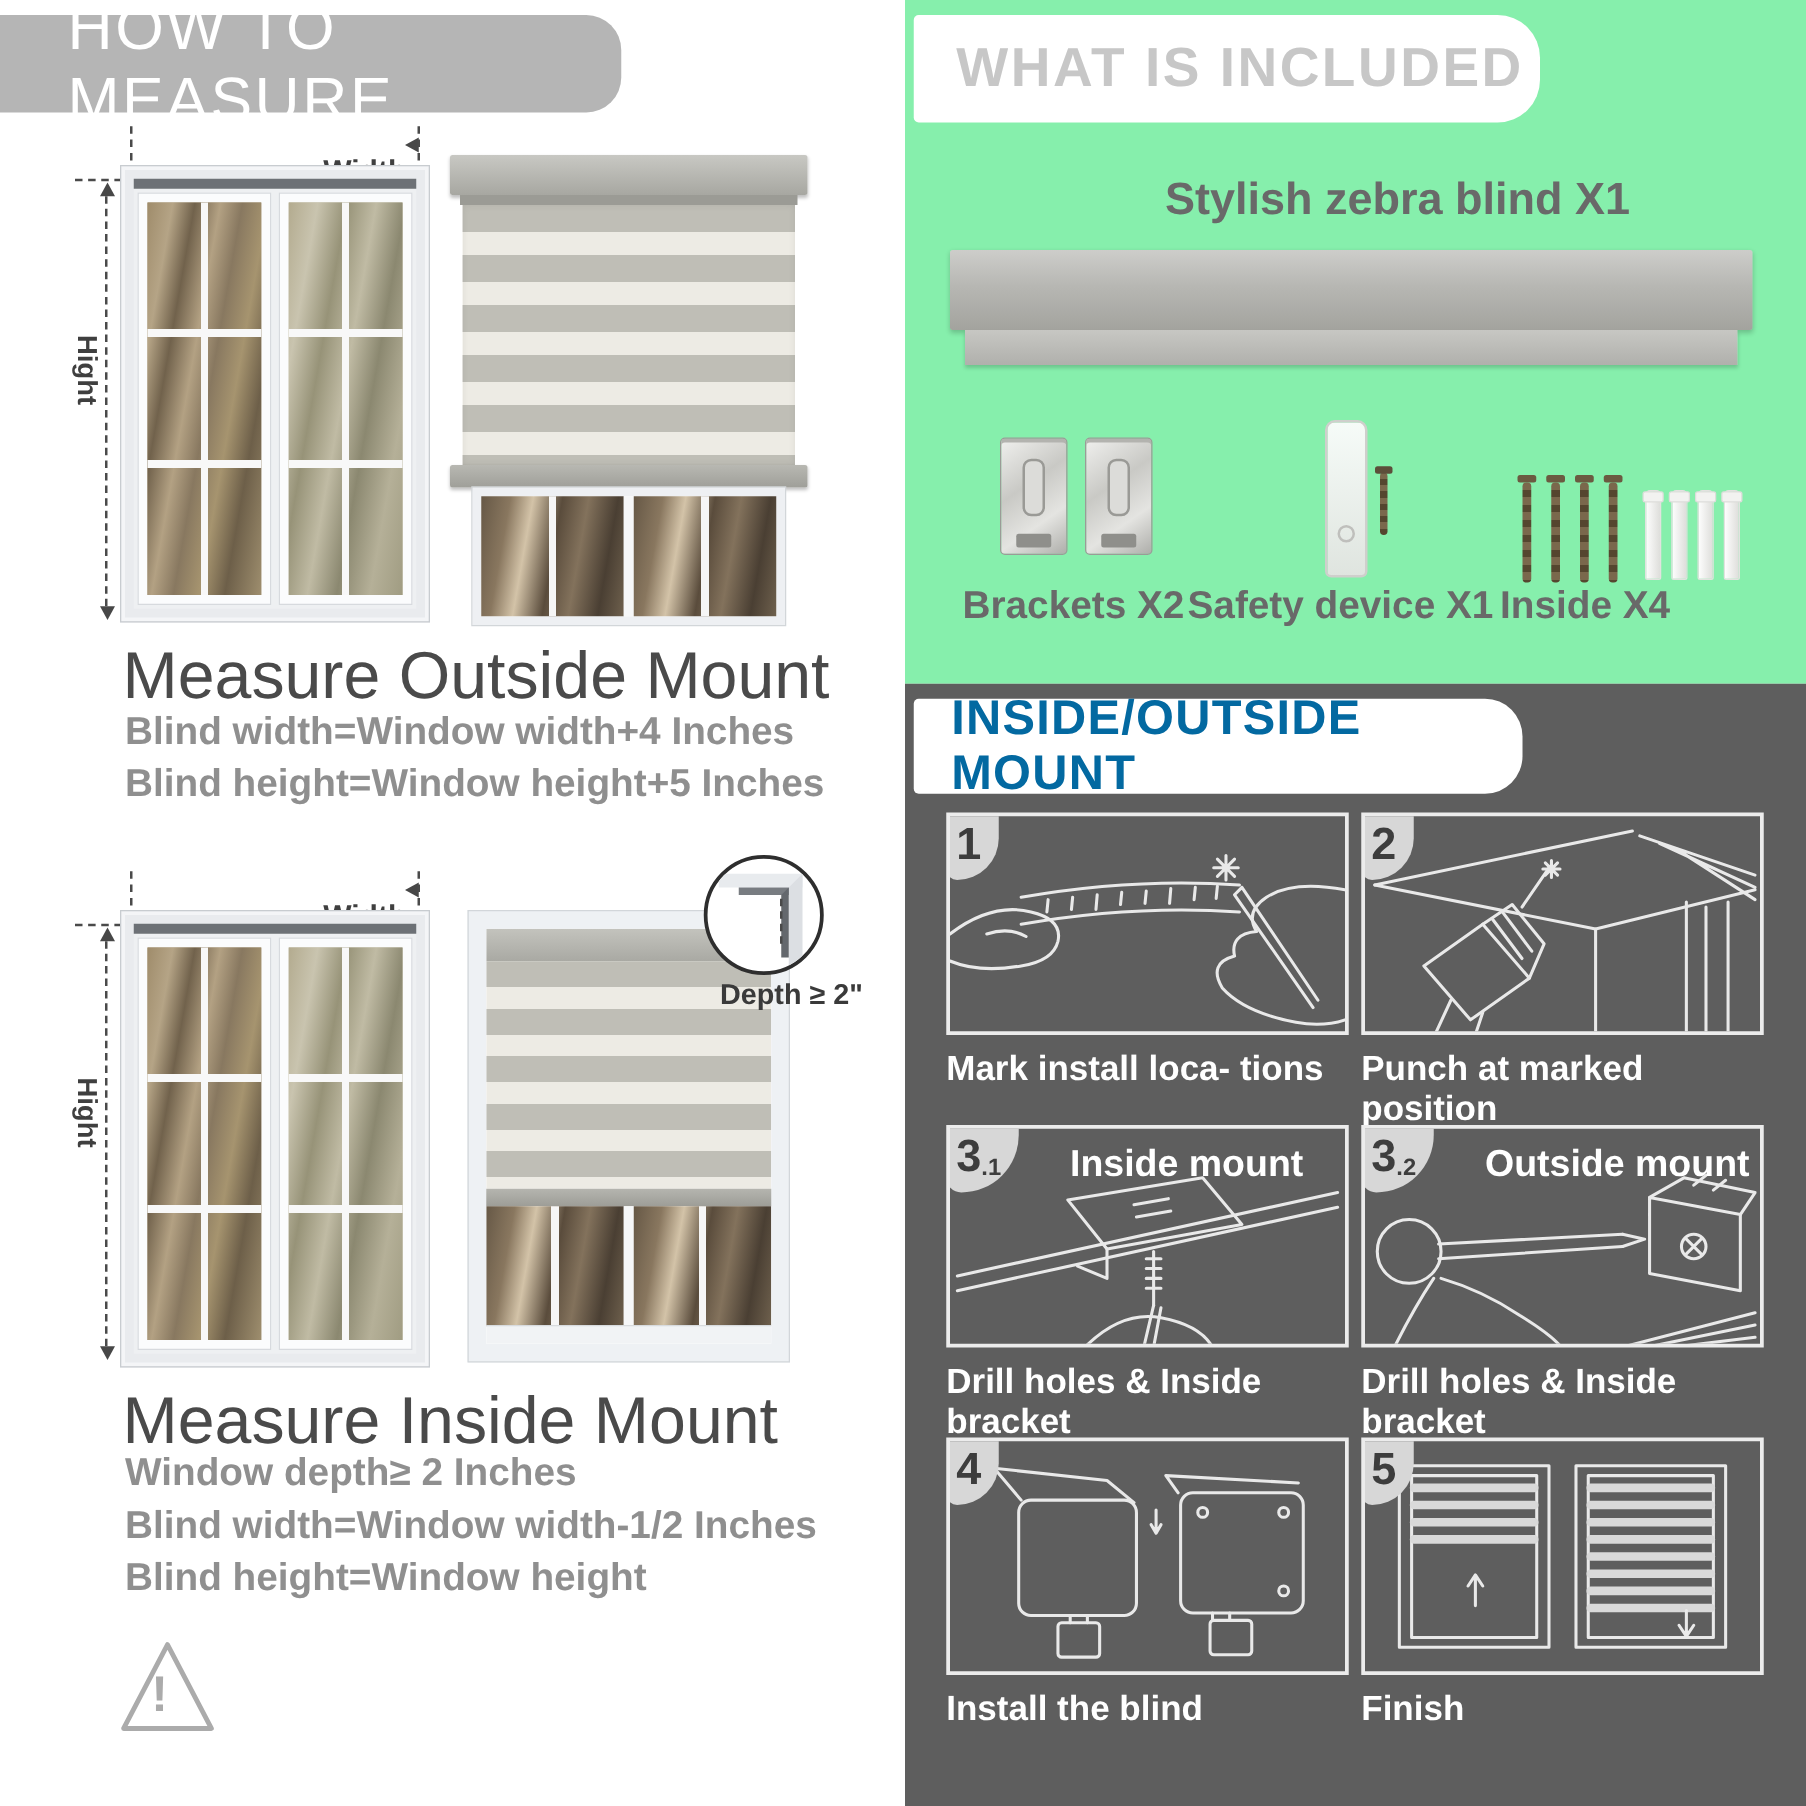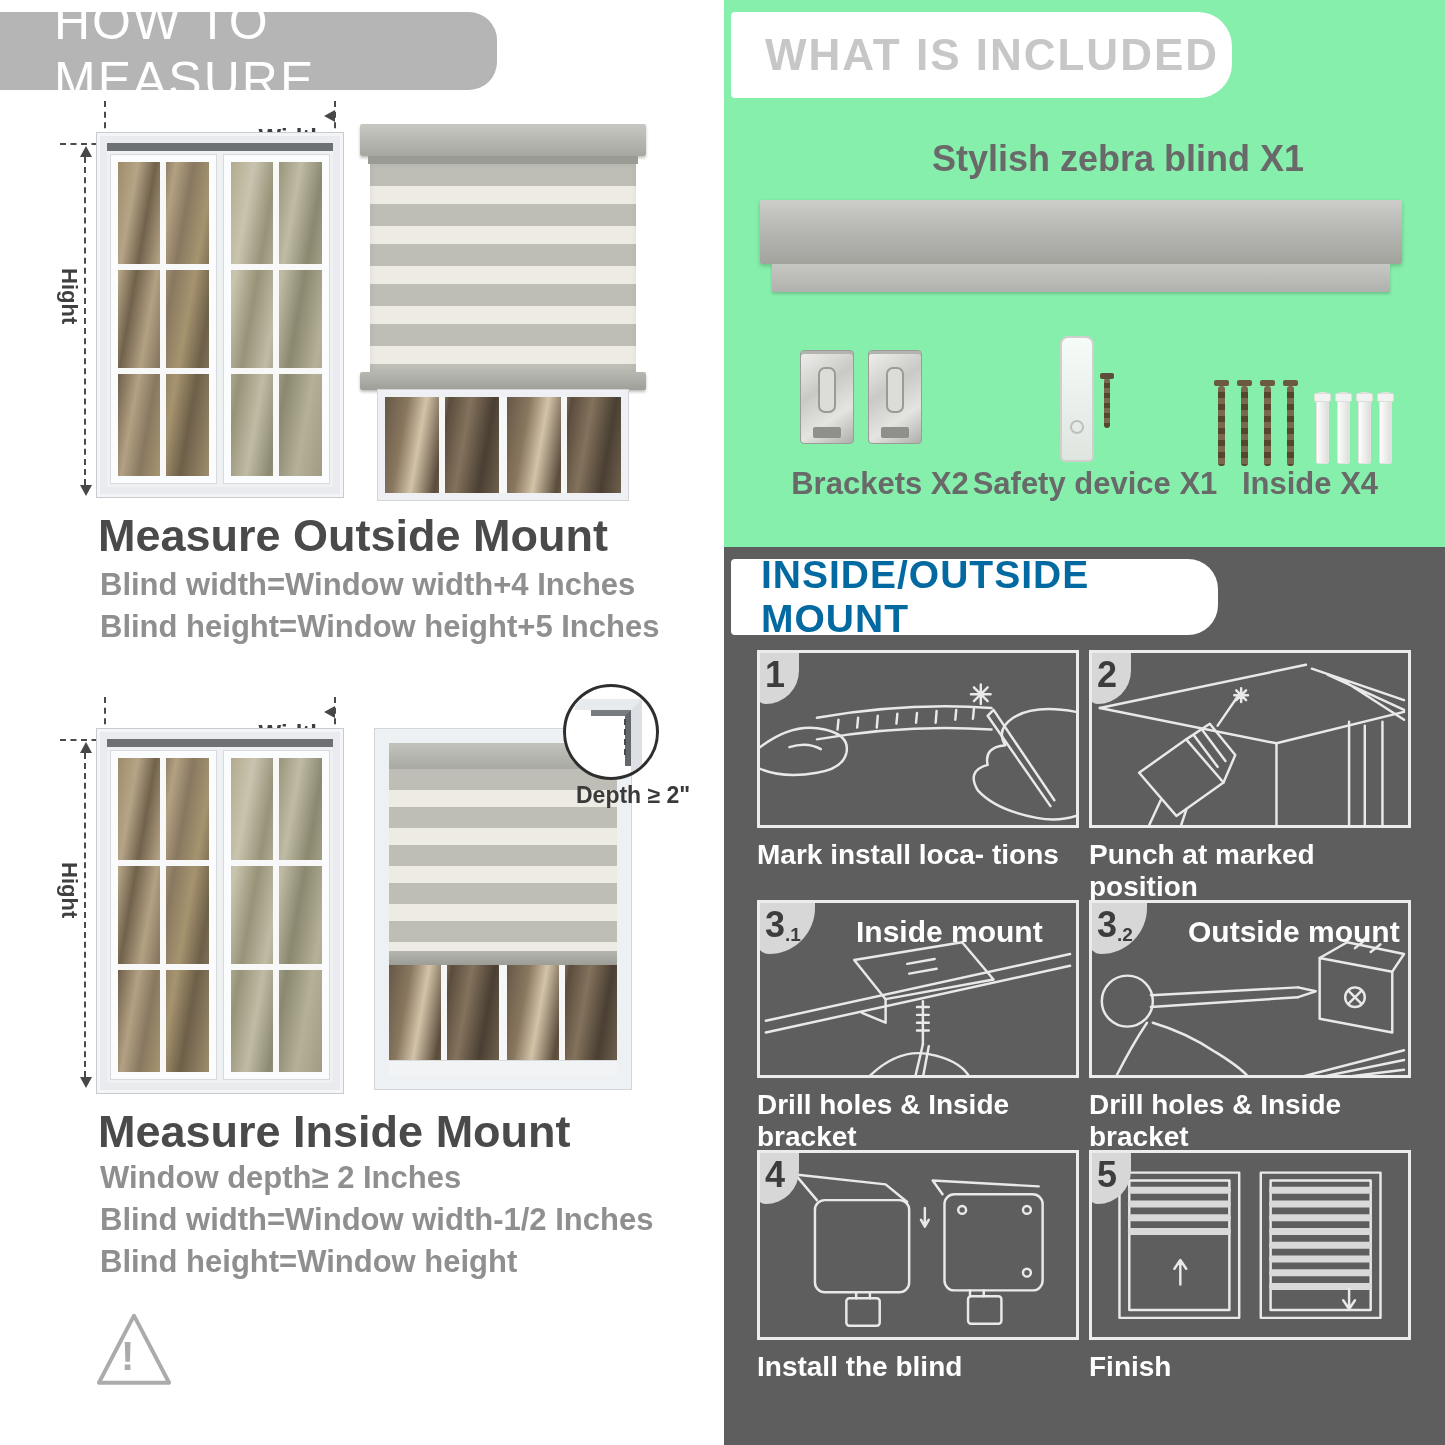--- a/index.html
+++ b/index.html
@@ -73,21 +73,21 @@
   .isill{position:absolute;left:0;right:0;bottom:0;height:14px;background:#f1f3f5;border-top:1px solid #d8dbde;}
   .mag{position:absolute;width:90px;height:90px;border:3px solid #2e2e2e;border-radius:50%;
        background:#fff;overflow:hidden;z-index:6;}
   .magf1{position:absolute;right:14px;top:12px;width:56px;height:62px;
          border-top:11px solid #e8ebee;border-right:11px solid #dcdfe3;}
   .magf2{position:absolute;right:25px;top:23px;width:34px;height:50px;
          border-top:6px solid #787c81;border-right:6px solid #64686d;}
   .magdash{position:absolute;right:30px;top:32px;height:36px;border-left:2px dashed #4a4a4a;}
   .depthlabel{position:absolute;color:#3a3a3a;font-weight:bold;font-size:23px;}
 
-  .mtitle{position:absolute;color:#4a4a4a;font-weight:bold;font-size:45px;}
+  .mtitle{position:absolute;color:#4a4a4a;font-weight:normal;font-size:53px;}
   .mline{position:absolute;color:#8f8f8f;font-weight:bold;font-size:31px;}
 
   .warnwrap{position:absolute;left:95px;top:1308px;width:78px;height:84px;}
   .warnx{position:absolute;left:26px;top:26px;color:#ababab;font-size:40px;font-weight:bold;}
   .warntext{position:absolute;left:180px;top:1318px;width:452px;color:#a2a2a2;
             font-size:23px;line-height:1.6;}
 
   
   .rtop{position:absolute;left:724px;top:0;width:788px;height:547px;background:#86efac;}
   .rheader{position:absolute;left:7px;top:12px;width:501px;height:86px;background:#fff;
@@ -119,21 +119,21 @@
   .screwrow{position:absolute;left:494px;top:386px;display:flex;gap:16px;}
   .screw{width:7px;height:80px;border-radius:3px;
          background:repeating-linear-gradient(180deg,#7a684c 0 6px,#55462f 6px 12px);position:relative;}
   .screw:before{content:"";position:absolute;left:-4px;top:-6px;width:15px;height:6px;
          background:#6b5a41;border-radius:2px;}
   .anchorrow{position:absolute;left:592px;top:392px;display:flex;gap:8px;}
   .anchor{width:11px;height:70px;border:1px solid #e2e2df;border-radius:4px 4px 2px 2px;
           background:linear-gradient(90deg,#fdfdfd,#dededb);position:relative;}
   .anchor:before{content:"";position:absolute;left:-3px;top:0;width:15px;height:7px;
           background:#f2f2f0;border:1px solid #dddDda;border-radius:2px;}
-  .itemlabel{position:absolute;top:466px;color:#696969;font-weight:bold;font-size:31px;text-align:center;}
+  .itemlabel{position:absolute;top:466px;color:#696969;font-weight:bold;font-size:31px;text-align:left;}
 
   .rbottom{position:absolute;left:724px;top:547px;width:721px;height:898px;background:#5e5e5e;}
   .rheader2{position:absolute;left:7px;top:12px;width:487px;height:76px;background:#fff;
             border-radius:4px 30px 30px 4px;display:flex;align-items:center;padding-left:30px;
             box-sizing:border-box;color:#0369a1;font-size:39px;font-weight:bold;letter-spacing:1px;}
   .step{position:absolute;width:322px;}
   .stepimg{position:relative;width:322px;height:178px;border:3px solid #ececec;box-sizing:border-box;
            overflow:hidden;}
   .stepimg.tall{height:190px;}
   .stepimg svg{position:absolute;inset:0;}

